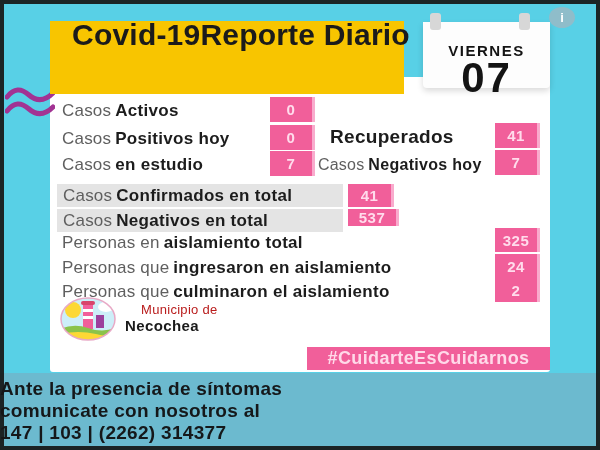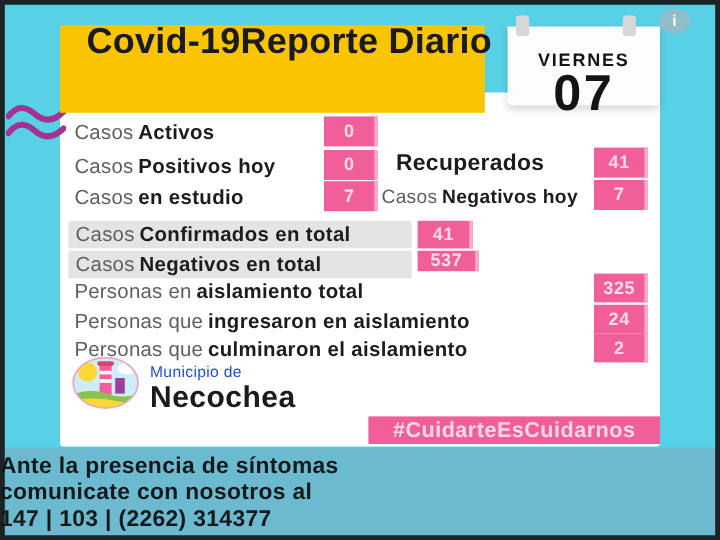--- a/index.html
+++ b/index.html
@@ -48,22 +48,22 @@
   .stat-label b{color:#1c1c1c;font-weight:900;margin-left:4px;letter-spacing:.3px;}
   .stat-label.nopre b{margin-left:12px;}
   .badge{position:absolute;z-index:5;background:#f15f9a;border-right:3px solid #f9abcd;
     box-sizing:border-box;color:#ffdcec;font-weight:900;font-size:15px;
     display:flex;align-items:center;justify-content:center;letter-spacing:.5px;}
   .graybar{position:absolute;z-index:4;left:57px;width:286px;height:23px;background:#e4e4e4;}
 
   
   .logo{position:absolute;left:60px;top:297px;z-index:5;display:flex;align-items:flex-start;}
   .logo-text{margin-left:9px;padding-top:5px;}
-  .logo-org{font-size:13px;color:#1d4ed8;letter-spacing:.3px;}
-  .logo-city{font-size:25px;font-weight:900;color:#1b1b1b;letter-spacing:.4px;margin-top:0px;}
+  .logo-org{font-size:13px;color:#b91c1c;letter-spacing:.3px;margin-left:16px;}
+  .logo-city{font-size:15px;font-weight:900;color:#1b1b1b;letter-spacing:.4px;margin-top:0px;}
 
   
   .hashtag{position:absolute;left:307px;top:347px;width:243px;height:23px;background:#f15f9a;z-index:6;
     color:#ffd9e9;font-weight:900;font-size:18px;display:flex;align-items:center;justify-content:center;
     letter-spacing:.4px;}
 
   
   .footer{position:absolute;left:0;right:0;top:378px;z-index:5;text-align:left;
     font-weight:900;color:#15181a;font-size:19px;line-height:22px;letter-spacing:.3px;}
 </style>

